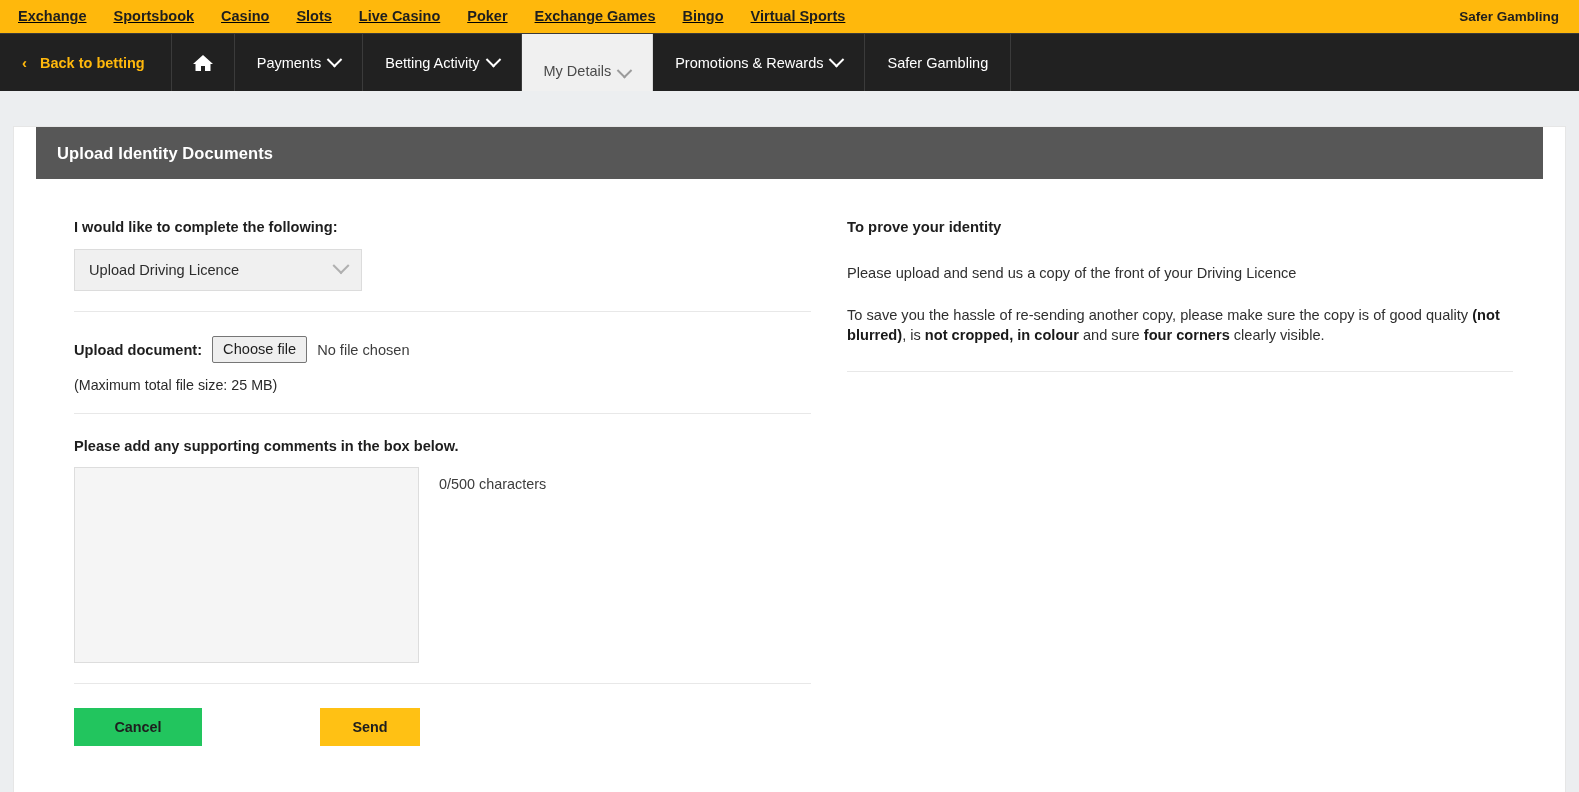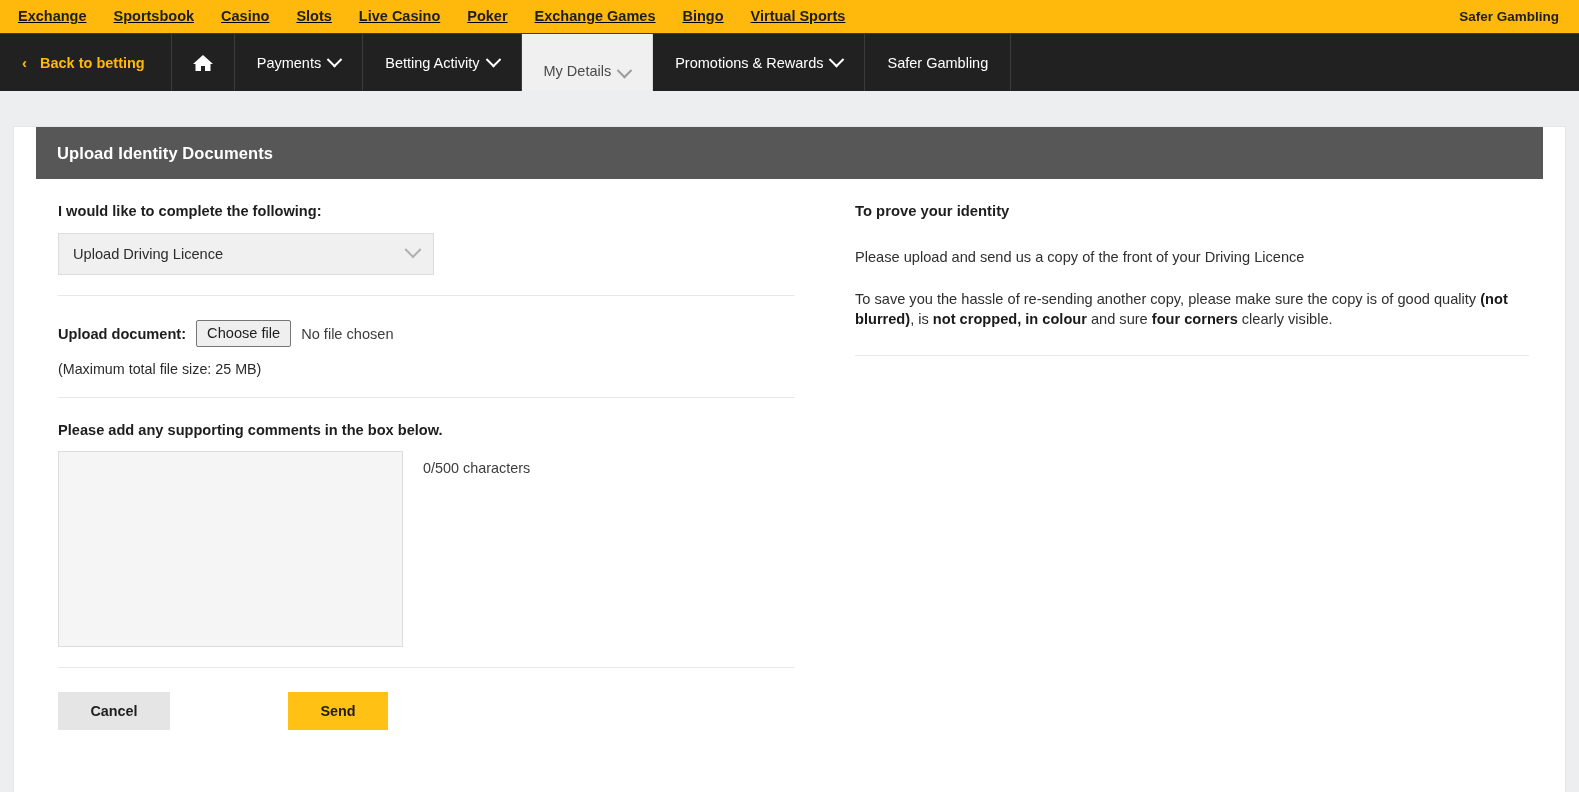--- a/index.html
+++ b/index.html
@@ -124,22 +124,21 @@
   }
   .card-header-title {
     color: #ffffff;
     font-size: 16.5px;
     font-weight: bold;
     letter-spacing: 0.1px;
   }
 
   .content {
     display: flex;
-    padding: 0;
-    gap: 24px;
+    padding: 16px;
   }
   .col-left {
     width: 781px;
     padding: 0 0 0 22px;
   }
   .col-right {
     flex: 1;
     padding: 0 36px 0 36px;
   }
 
@@ -151,21 +150,21 @@
 
   .field-label {
     font-size: 14.6px;
     font-weight: bold;
     color: #1e1e1e;
     margin-bottom: 14px;
   }
 
   
   .select-box {
-    width: 376px;
+    width: 288px;
     height: 42px;
     background: #f0f0f0;
     border: 1px solid #dcdcdc;
     display: flex;
     align-items: center;
     padding: 0 14px;
     cursor: pointer;
     justify-content: space-between;
   }
   .select-value {
@@ -248,23 +247,23 @@
   }
   .btn {
     font-family: "Liberation Sans", sans-serif;
     font-size: 14.4px;
     font-weight: bold;
     border: none;
     cursor: pointer;
     height: 38px;
   }
   .btn-cancel {
-    background: #e5e5e5;
-    color: #1e1e1e;
-    width: 112px;
+    background: #22c55e;
+    color: #1e1e1e;
+    width: 128px;
   }
   .btn-send {
     background: #ffc114;
     color: #1e1e1e;
     width: 100px;
     margin-left: 118px;
   }
 
   
   .right-title {

